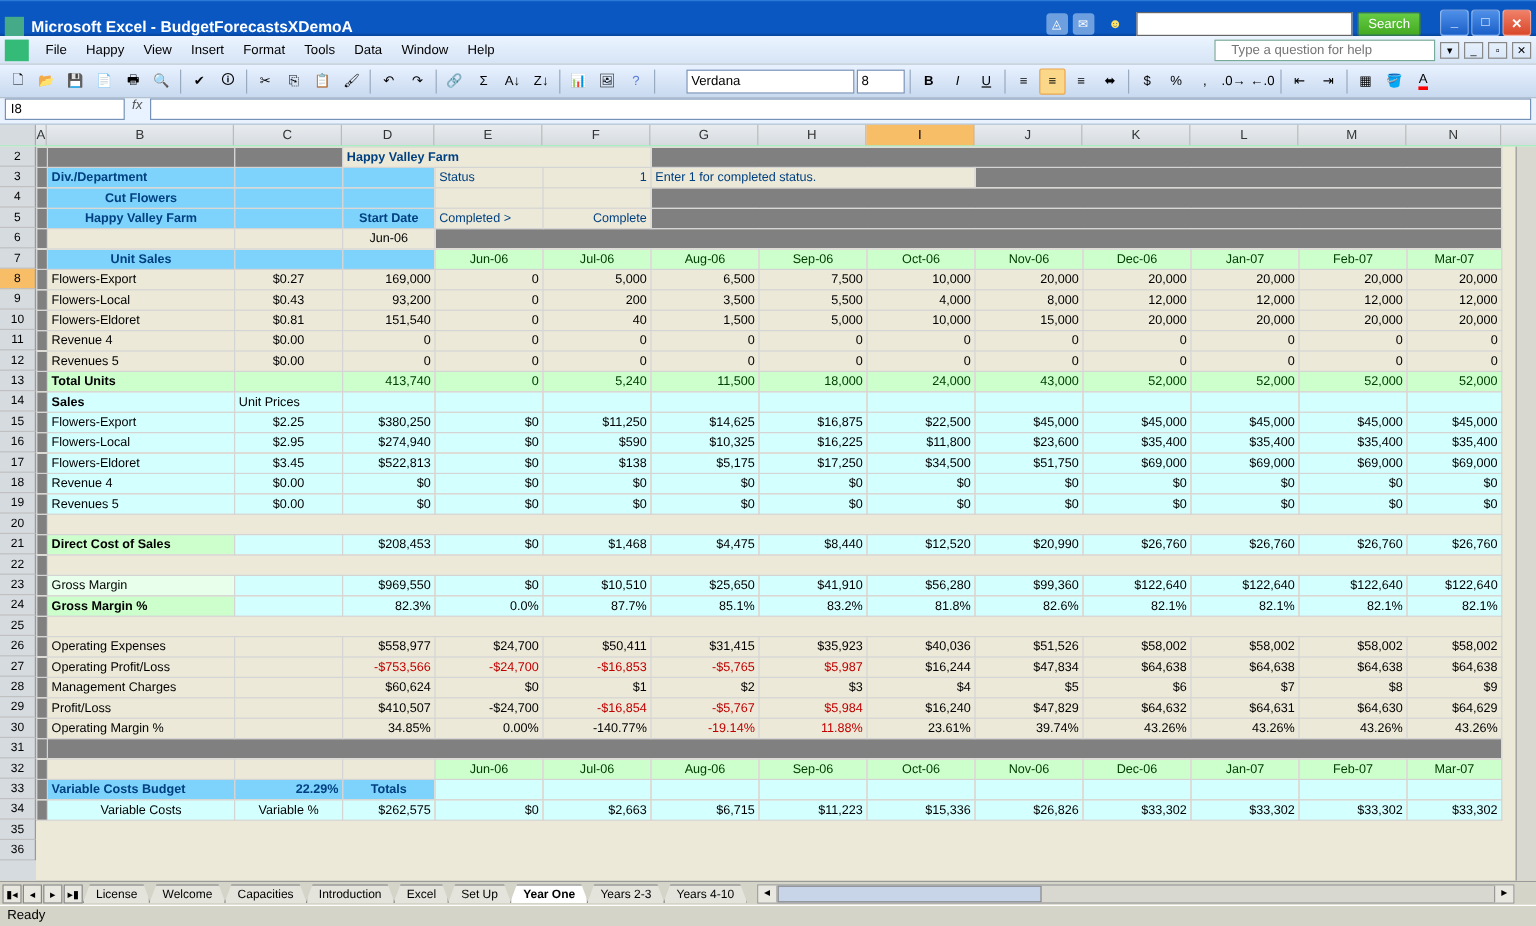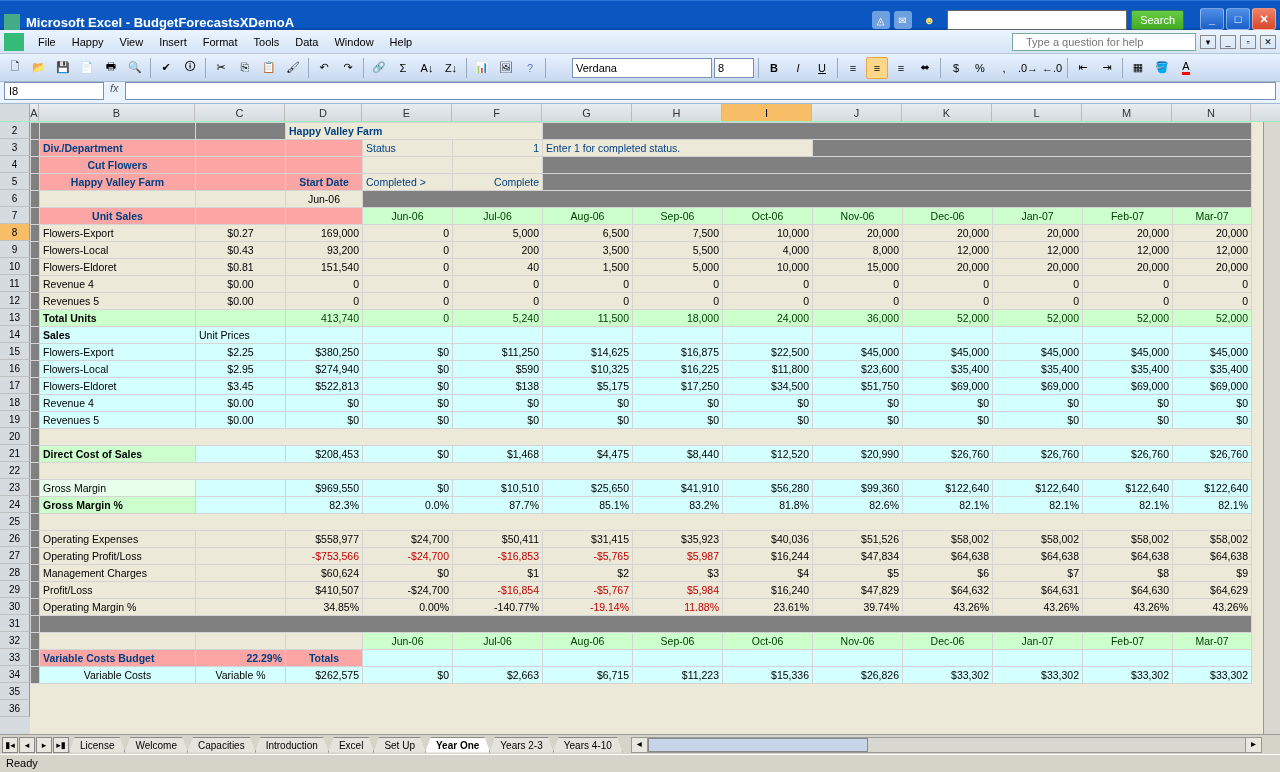--- a/index.html
+++ b/index.html
@@ -55,21 +55,21 @@
 .rowhdr .rh.sel { background:#f8bd67;}
 .grid { flex:1; position:relative;}
 table.sheet { border-collapse:collapse; table-layout:fixed; width:1221px;}
 table.sheet td { height:17px; border:1px solid #d4d4d4; font-size:10.5px; padding:0 3px; overflow:hidden; white-space:nowrap;}
 table.sheet td.r { text-align:right;}
 table.sheet td.c { text-align:center;}
 col.cA{width:9px;} col.cB{width:156px;} col.cC{width:90px;} col.cD{width:77px;} col.cE{width:90px;} col.cF{width:90px;} col.cG{width:90px;} col.cH{width:90px;} col.cI{width:90px;} col.cJ{width:90px;} col.cK{width:90px;} col.cL{width:90px;} col.cM{width:90px;} col.cN{width:79px;}
 
 
 .graybg { background:#808080; }
-.hdrCyan { background:#fca5a5; color:#004080; font-weight:bold; }
+.hdrCyan { background:#7dd3fc; color:#004080; font-weight:bold; }
 .hdrGreen { background:#ccffcc; color:#004000; }
 .hdrGreenB { background:#ccffcc; color:#000; font-weight:bold;}
 .ltCyan { background:#d4ffff; }
 .ltGreen { background:#e8ffec; }
 .bold { font-weight:bold;}
 .blueTxt { color:#004080;}
 .redTxt { color:#c00000;}
 .selcell { border:2px solid #000 !important;}
 
 
@@ -418,21 +418,21 @@
           <tr>
             <td class="graybg"></td>
             <td class="hdrGreenB">Total Units</td>
             <td class="hdrGreen"></td>
             <td class="hdrGreen r">413,740</td>
             <td class="hdrGreen r">0</td>
             <td class="hdrGreen r">5,240</td>
             <td class="hdrGreen r">11,500</td>
             <td class="hdrGreen r">18,000</td>
             <td class="hdrGreen r">24,000</td>
-            <td class="hdrGreen r">36,000</td>
+            <td class="hdrGreen r">43,000</td>
             <td class="hdrGreen r">52,000</td>
             <td class="hdrGreen r">52,000</td>
             <td class="hdrGreen r">52,000</td>
             <td class="hdrGreen r">52,000</td>
           </tr>
           <tr>
             <td class="graybg"></td>
             <td class="ltCyan bold">Sales</td>
             <td class="ltCyan">Unit Prices</td>
             <td class="ltCyan"></td>

